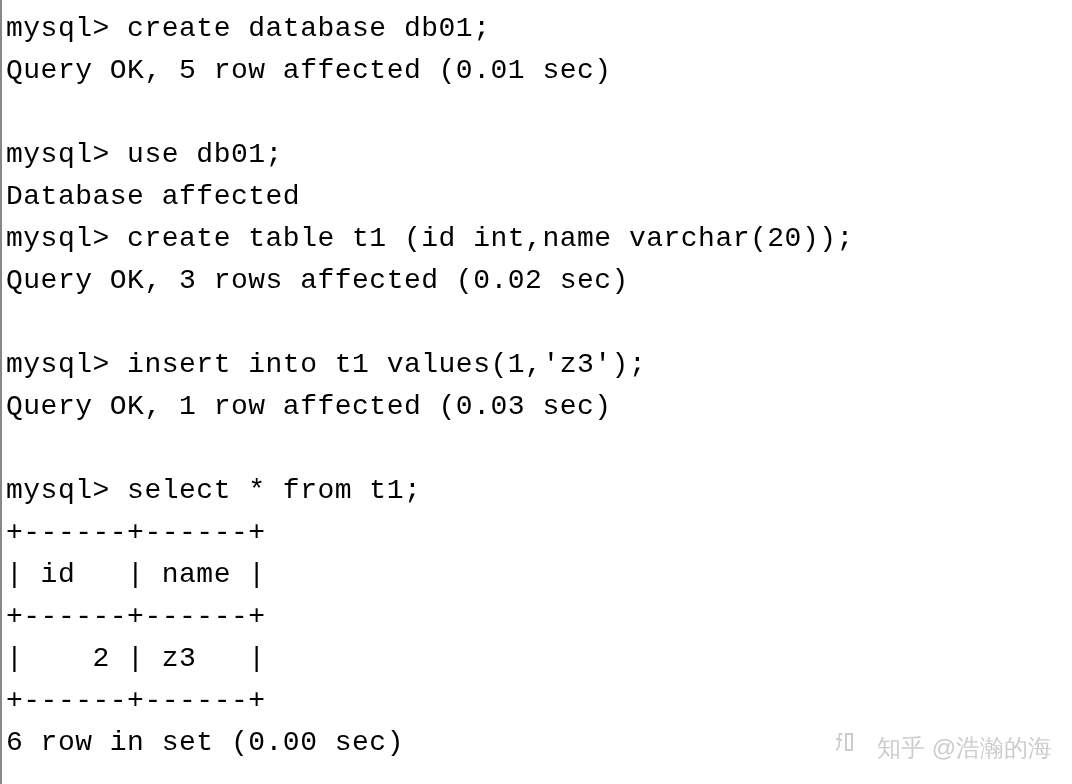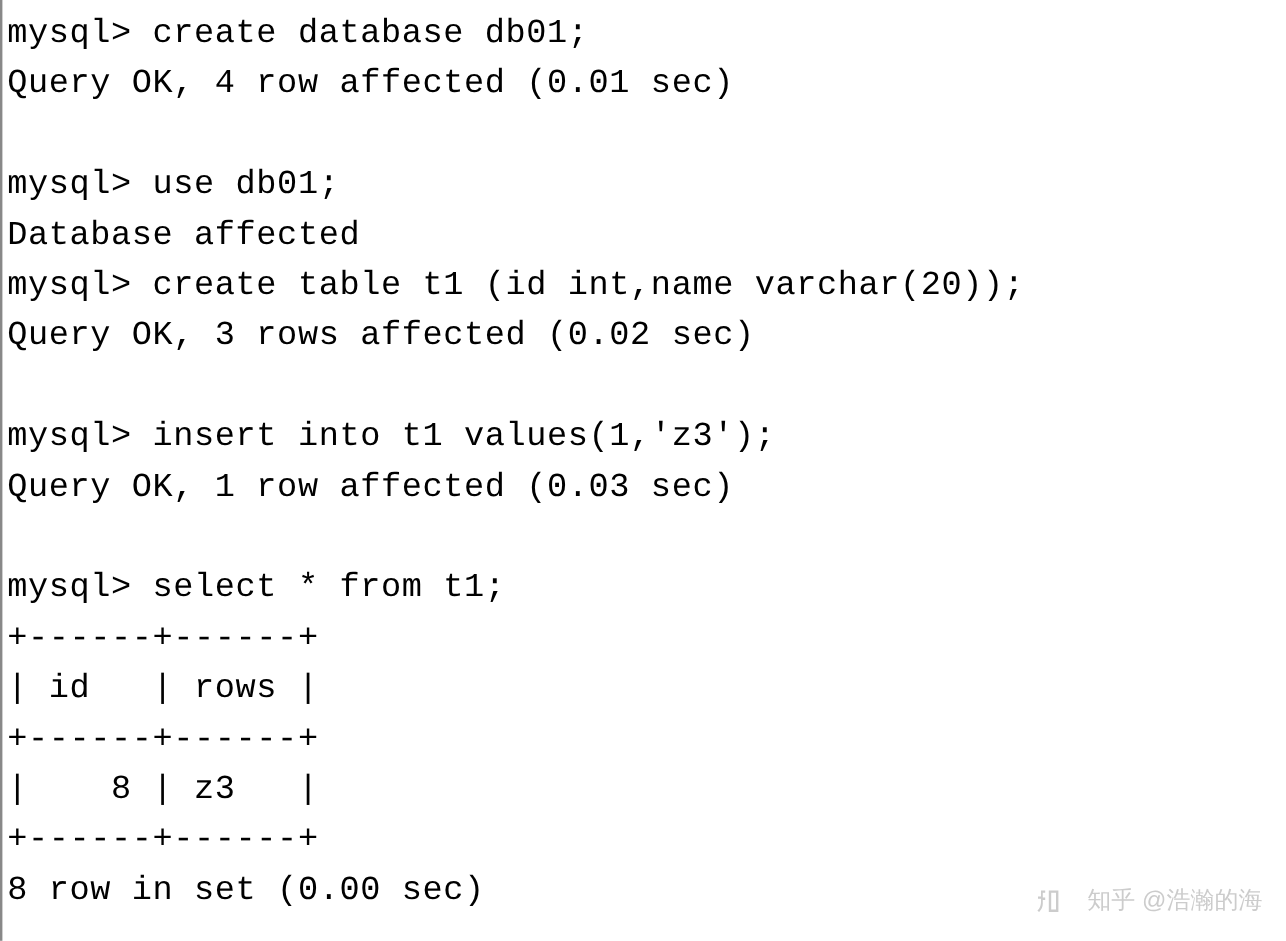--- a/index.html
+++ b/index.html
@@ -26,51 +26,51 @@
     }
     .blank {
       height: 1.5em;
     }
     .watermark {
       position: absolute;
       bottom: 18px;
       right: 20px;
       color: #cccccc;
       font-family: sans-serif;
-      font-size: 20px;
+      font-size: 24px;
       display: flex;
-      align-items: center;
+      align-items: flex-start;
       gap: 20px;
     }
     .watermark svg {
       width: 24px;
       height: 24px;
       fill: #cccccc;
     }
   </style>
 </head>
 <body>
 
 <div class="line">mysql&gt; create database db01;</div>
-<div class="line">Query OK, 4 row affected (0.01 sec)</div>
+<div class="line">Query OK, 5 row affected (0.01 sec)</div>
 <div class="blank"></div>
 <div class="line">mysql&gt; use db01;</div>
 <div class="line">Database affected</div>
 <div class="line">mysql&gt; create table t1 (id int,name varchar(20));</div>
 <div class="line">Query OK, 3 rows affected (0.02 sec)</div>
 <div class="blank"></div>
 <div class="line">mysql&gt; insert into t1 values(1,'z3');</div>
 <div class="line">Query OK, 1 row affected (0.03 sec)</div>
 <div class="blank"></div>
 <div class="line">mysql&gt; select * from t1;</div>
 <div class="line">+------+------+</div>
-<div class="line">| id   | rows |</div>
+<div class="line">| id   | name |</div>
 <div class="line">+------+------+</div>
-<div class="line">|    8 | z3   |</div>
+<div class="line">|    2 | z3   |</div>
 <div class="line">+------+------+</div>
-<div class="line">8 row in set (0.00 sec)</div>
+<div class="line">6 row in set (0.00 sec)</div>
 
 <div class="watermark">
   <svg viewBox="0 0 24 24">
     <path d="M5.5 3v5H3v2h2.5v2.5c0 2-0.5 4-1.5 5.5L2.5 20l1.5 1 1.5-2c1-1.5 1.5-3 1.5-5v-3H9v-2H7V5h2V3H5.5zM12 3v18h8V3h-8zm2 2h4v14h-4V5z"></path>
   </svg>
   <span>知乎 @浩瀚的海</span>
 </div>
 
 </body></html>

